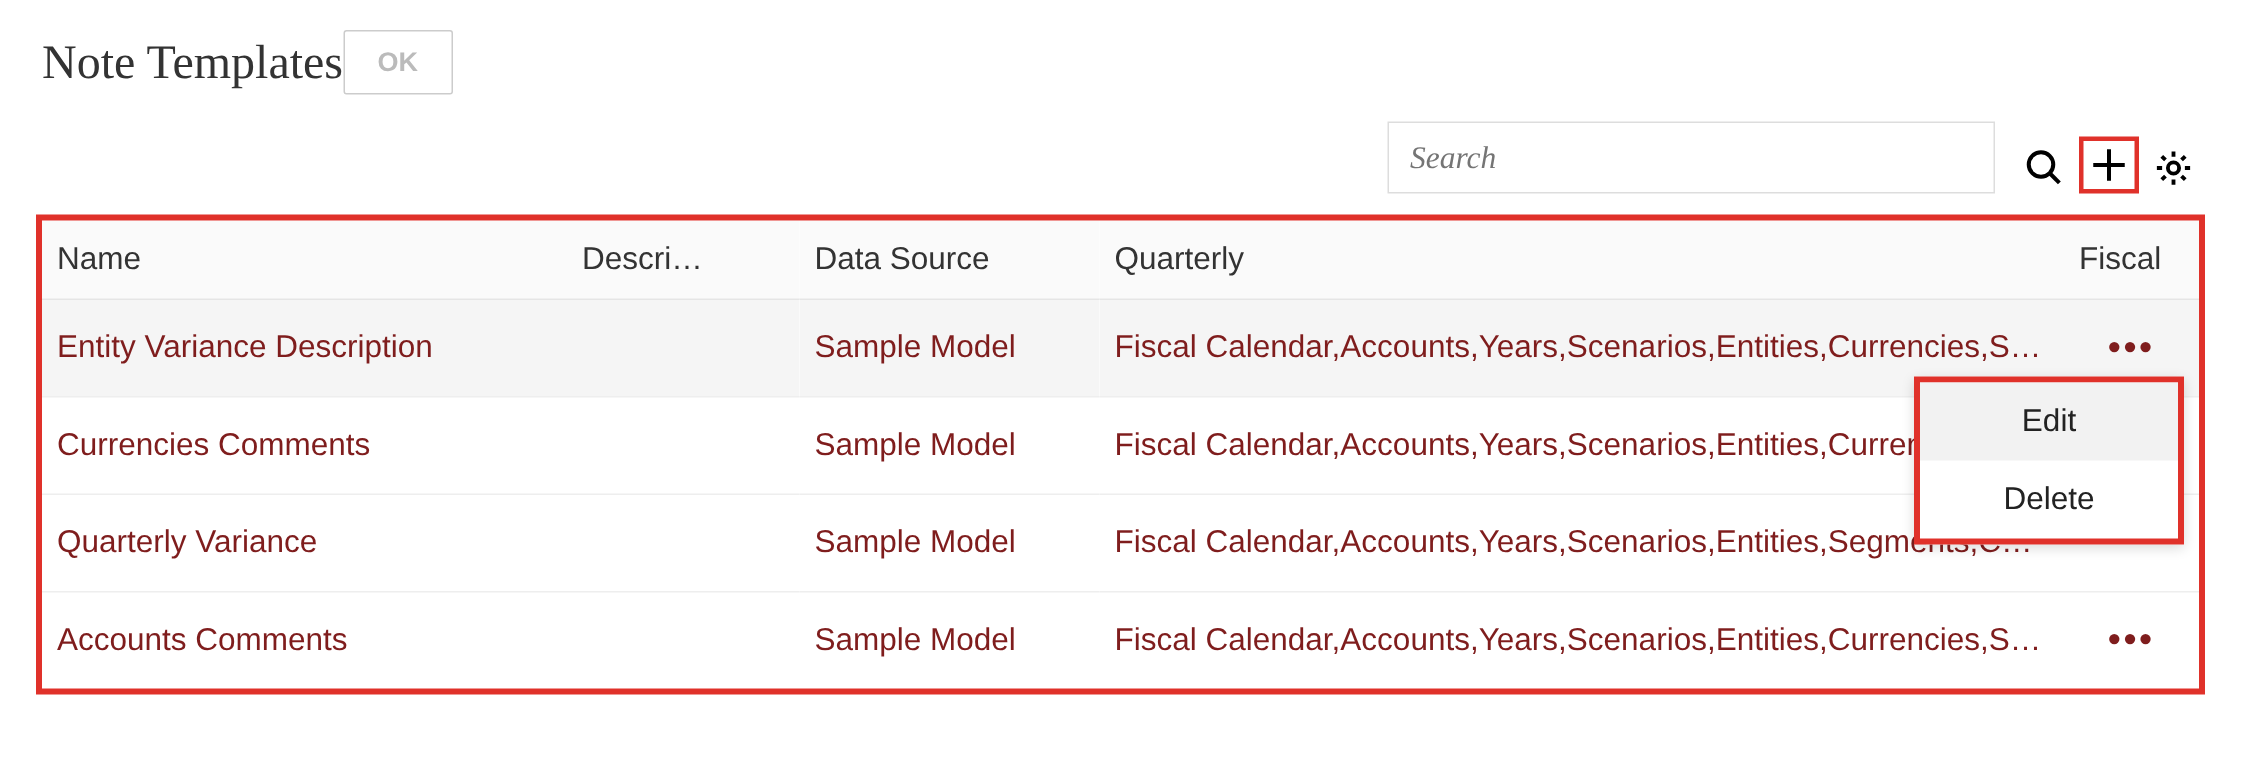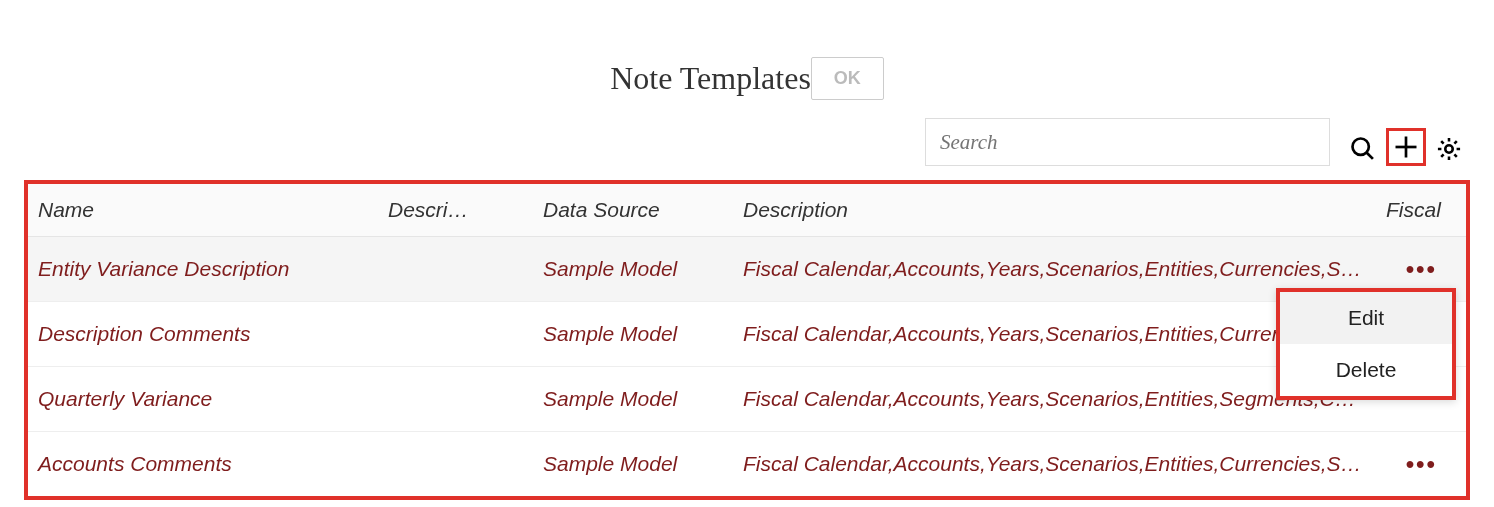--- a/index.html
+++ b/index.html
@@ -6,24 +6,23 @@
   body {
     font-family: Georgia, 'Times New Roman', serif;
     background: #fff;
     color: #222;
     width: 1494px;
     height: 507px;
     position: relative;
   }
   .header {
     display: flex;
-    justify-content: center;
+    justify-content: flex-start;
     align-items: center;
     padding: 20px 28px 10px 28px;
-    margin-top: 37px;
   }
   .title {
     font-family: Georgia, serif;
     font-size: 32px;
     font-weight: normal;
     color: #333;
   }
   .header-buttons { display: flex; gap: 8px; }
   .btn {
     font-family: Liberation Sans, sans-serif;
@@ -65,21 +64,21 @@
     border:3px solid #e0312a;
     width:40px; height:38px;
     display:flex; align-items:center; justify-content:center;
   }
 
   .table-wrapper {
     margin: 4px 24px 0 24px;
     border:4px solid #e0312a;
     position:relative;
   }
-  table { width:100%; border-collapse:collapse; font-family: Arial, Helvetica, sans-serif; font-size:21px;font-style:italic; }
+  table { width:100%; border-collapse:collapse; font-family: Arial, Helvetica, sans-serif; font-size:21px; }
   thead th {
     text-align:left;
     font-weight:normal;
     background:#fafafa;
     border-bottom:1px solid #e5e5e5;
     padding:14px 10px;
     color:#333;
     white-space: nowrap;
     overflow:hidden;
     text-overflow:ellipsis;
@@ -161,34 +160,34 @@
         <col class="col-desc">
         <col class="col-src">
         <col class="col-dims">
         <col class="col-action">
     </colgroup>
     <thead>
       <tr>
         <th>Name</th>
         <th>Descri…</th>
         <th>Data Source</th>
-        <th>Description</th>
+        <th>Quarterly</th>
         <th>Fiscal</th>
       </tr>
     </thead>
     <tbody>
       <tr class="sel">
         <td>Entity Variance Description</td>
         <td></td>
         <td>Sample Model</td>
         <td>Fiscal Calendar,Accounts,Years,Scenarios,Entities,Currencies,Segments</td>
         <td class="col-action"><span class="dots">•••</span></td>
       </tr>
       <tr>
-        <td>Description Comments</td>
+        <td>Currencies Comments</td>
         <td></td>
         <td>Sample Model</td>
         <td>Fiscal Calendar,Accounts,Years,Scenarios,Entities,Currencies,Segments</td>
         <td class="col-action"><span class="dots" style="visibility:hidden">•••</span></td>
       </tr>
       <tr>
         <td>Quarterly Variance</td>
         <td></td>
         <td>Sample Model</td>
         <td>Fiscal Calendar,Accounts,Years,Scenarios,Entities,Segments,Currencies</td>

